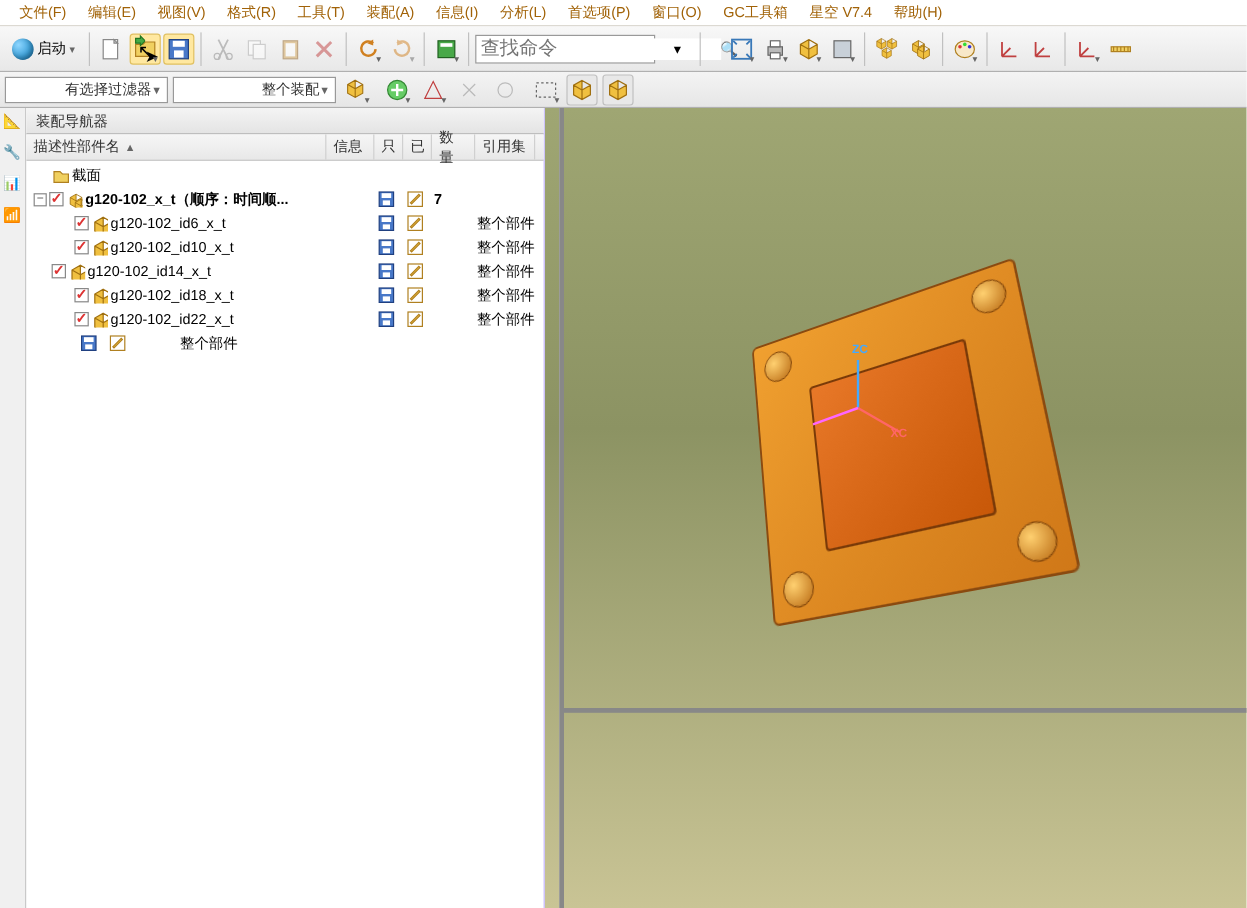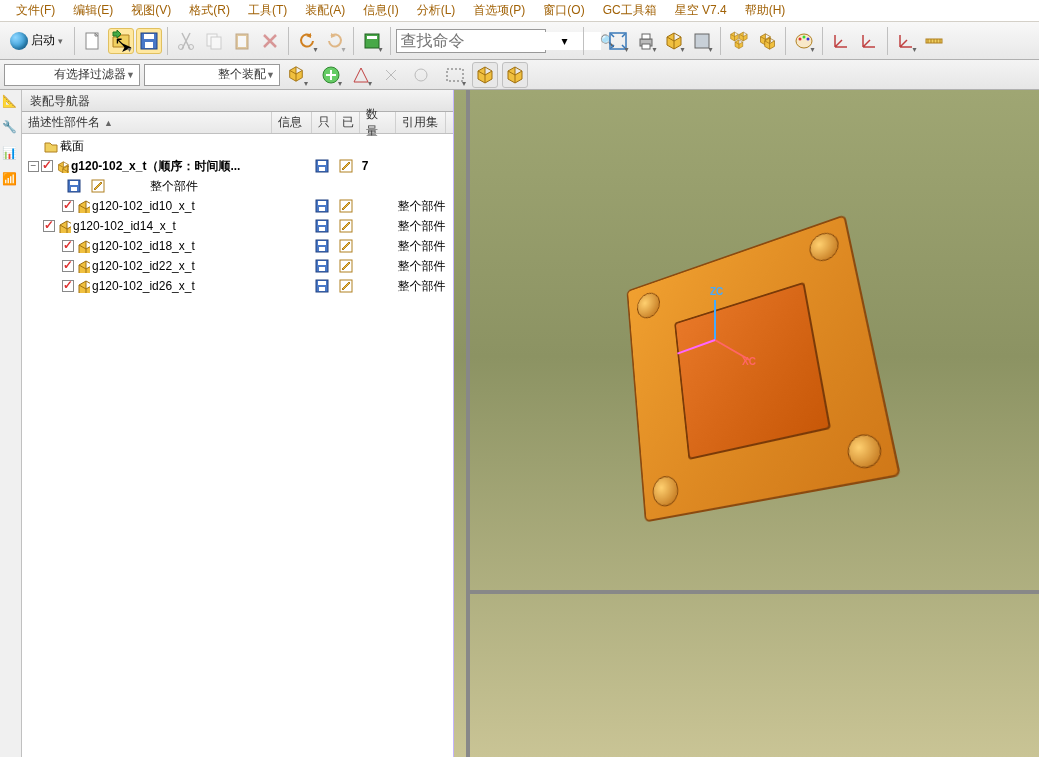--- a/index.html
+++ b/index.html
@@ -442,20 +442,27 @@
             <svg class="mini-edit">
               <use href="#i-miniedit"></use>
             </svg>
           </div>
         <div class="cell-qty bold">7</div>
         <div class="cell-ref"></div>
       </div>
 
       <div id="tree-children">
           <div class="treerow">
+            <div class="cell-name" style="padding-left:40px">
+              <span class="chk on"></span>
+              <svg class="cube">
+                <use href="#i-cube"></use>
+              </svg>
+              <span>g120-102_id6_x_t</span>
+            </div>
             <div class="cell-info"></div>
             <div class="cell-only">
               <svg class="mini-save">
                 <use href="#i-minisave"></use>
               </svg>
             </div>
             <div class="cell-ro">
               <svg class="mini-edit">
                 <use href="#i-miniedit"></use>
               </svg>
@@ -545,27 +552,20 @@
             </div>
             <div class="cell-ro">
               <svg class="mini-edit">
                 <use href="#i-miniedit"></use>
               </svg>
             </div>
             <div class="cell-qty"></div>
             <div class="cell-ref">整个部件</div>
           </div>
           <div class="treerow">
-            <div class="cell-name" style="padding-left:40px">
-              <span class="chk on"></span>
-              <svg class="cube">
-                <use href="#i-cube"></use>
-              </svg>
-              <span>g120-102_id26_x_t</span>
-            </div>
             <div class="cell-info"></div>
             <div class="cell-only">
               <svg class="mini-save">
                 <use href="#i-minisave"></use>
               </svg>
             </div>
             <div class="cell-ro">
               <svg class="mini-edit">
                 <use href="#i-miniedit"></use>
               </svg>

